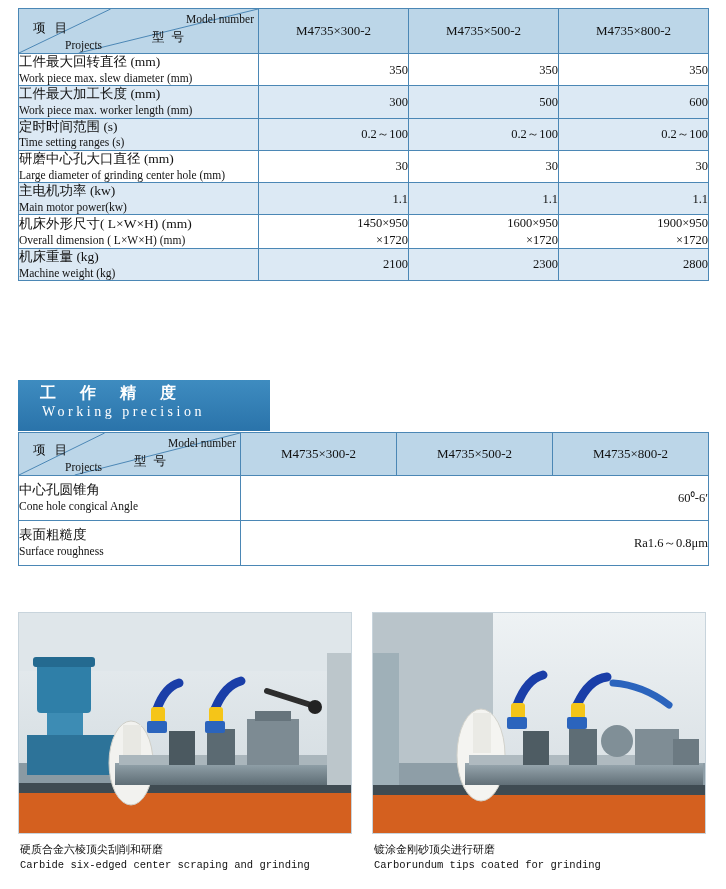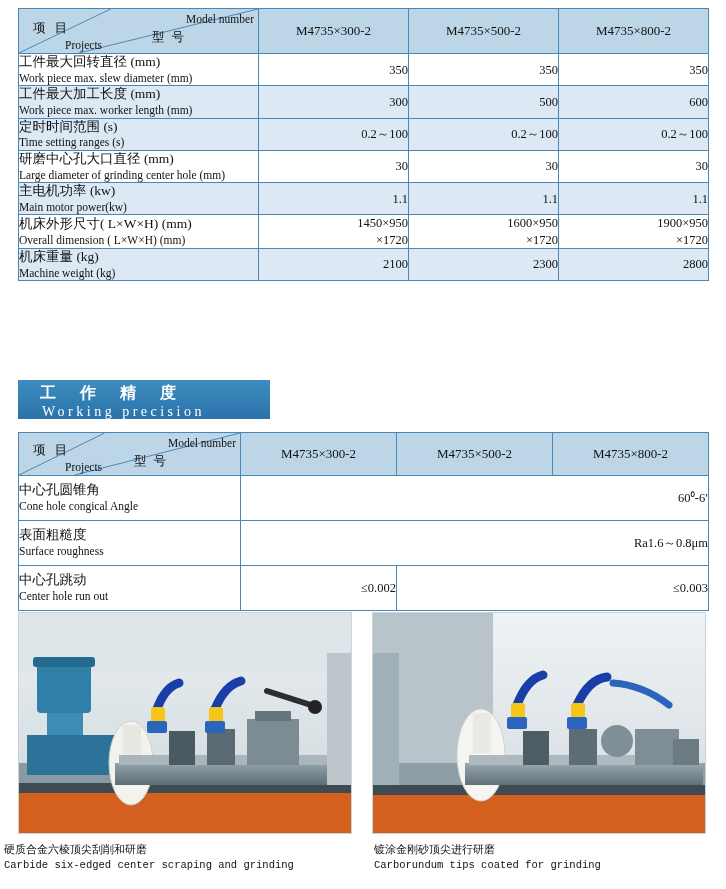--- a/index.html
+++ b/index.html
@@ -120,21 +120,21 @@
     line-height: 1.3;
   }
   .val-cell .l2 { display: block; }
 
   
   .section-title {
     position: absolute;
     left: 18px;
     top: 380px;
     width: 252px;
-    height: 39px;
+    height: 51px;
     background: #2e7bb0;
     background: linear-gradient(180deg, #3e8cc0 0%, #2a73aa 100%);
     color: #ffffff;
   }
   .section-title .cn {
     position: absolute;
     left: 22px;
     top: 3px;
     font-size: 16px;
     font-weight: bold;
@@ -176,21 +176,21 @@
   }
   #photo-left { left: 18px; top: 612px; }
   #photo-right { left: 372px; top: 612px; }
 
   .caption {
     position: absolute;
     width: 340px;
     font-size: 11px;
     line-height: 1.45;
   }
-  #caption-left { left: 4px; top: 842px; }
+  #caption-left { left: 20px; top: 842px; }
   #caption-right { left: 374px; top: 842px; }
   .caption .cn { display: block; font-family: "Liberation Sans", sans-serif; font-size: 11px; }
   .caption .en { display: block; font-family: "Liberation Mono", monospace; font-size: 10.5px; }
 </style>
 </head>
 <body>
 
 <div class="page">
 
   <table class="spec-table">
@@ -337,28 +337,20 @@
       </tr>
 
       <tr class="prec-row">
         <td class="label-cell">
           <span class="label-cn">表面粗糙度</span>
           <span class="label-en">Surface  roughness</span>
         </td>
         <td class="val-cell" colspan="3">Ra1.6～0.8μm</td>
       </tr>
 
-      <tr class="prec-row">
-        <td class="label-cell">
-          <span class="label-cn">中心孔跳动</span>
-          <span class="label-en">Center  hole  run out</span>
-        </td>
-        <td class="val-cell">≤0.002</td>
-        <td class="val-cell" colspan="2">≤0.003</td>
-      </tr>
     </tbody>
   </table>
 
   <div class="photo" id="photo-left">
     <svg width="332" height="220" viewBox="0 0 332 220" preserveAspectRatio="none">
       <defs>
         <linearGradient id="wallL" x1="0" y1="0" x2="0" y2="1">
           <stop offset="0%" stop-color="#e9eef1"></stop>
             <stop offset="100%" stop-color="#cfd8dd"></stop>
         </linearGradient>

